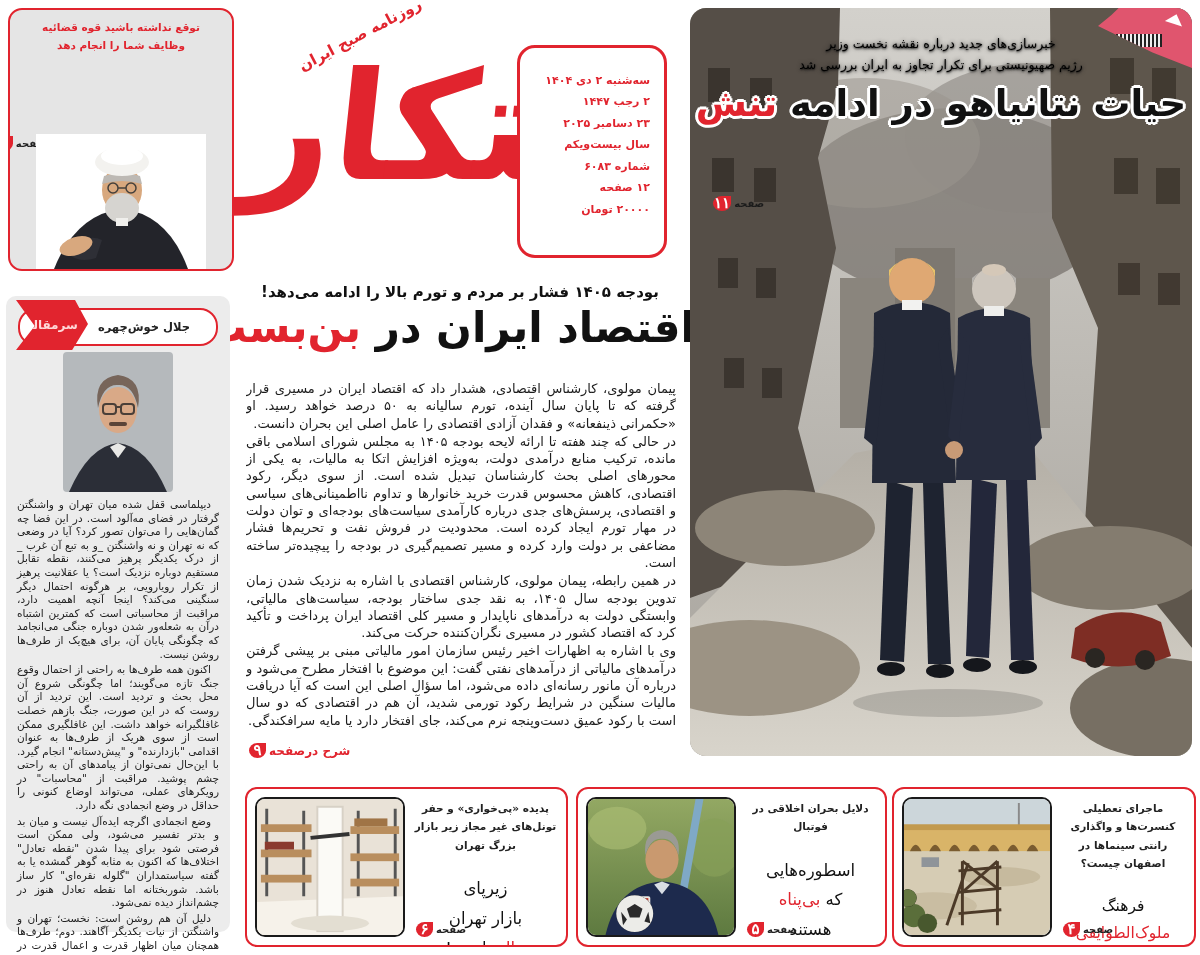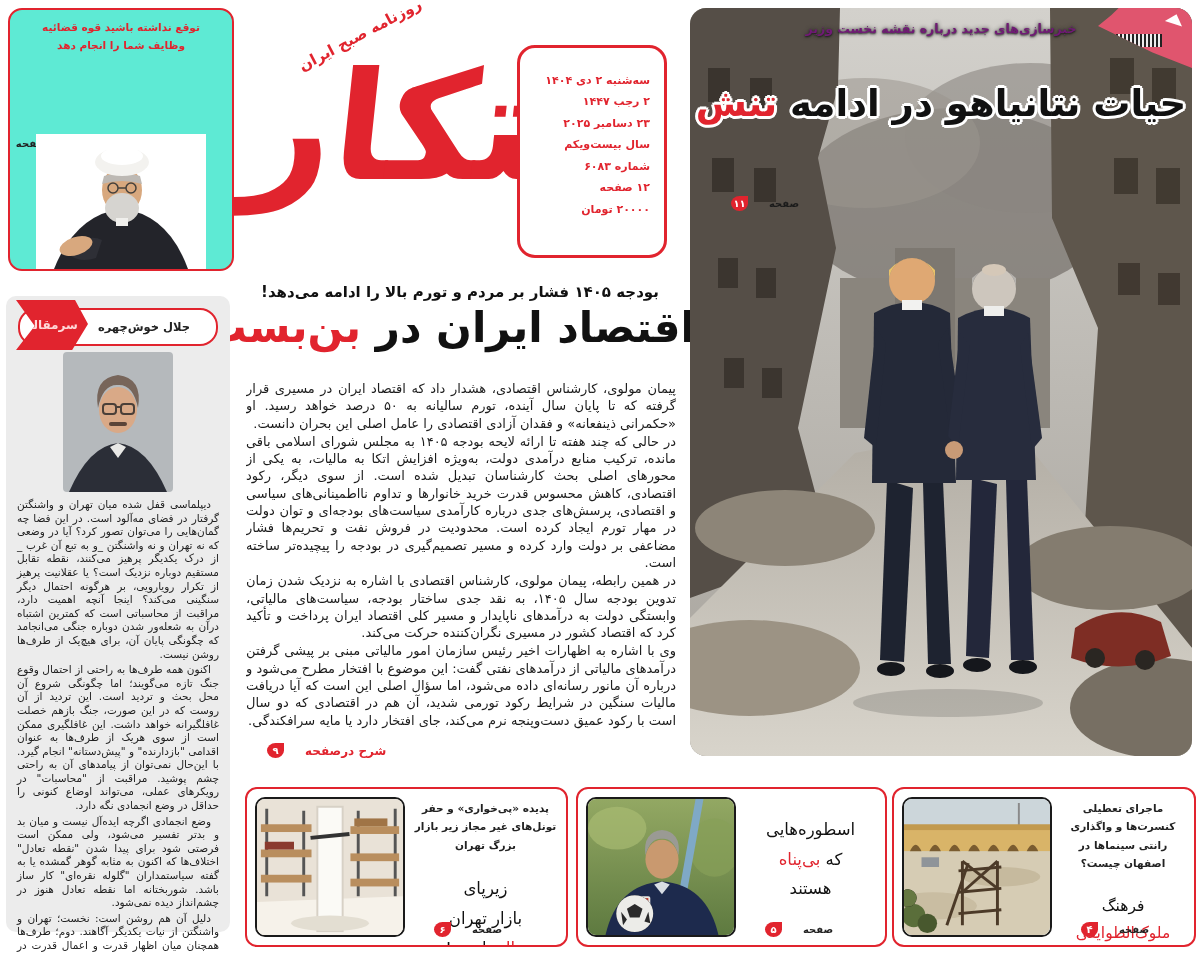--- a/index.html
+++ b/index.html
@@ -3,28 +3,28 @@
 <meta charset="utf-8">
 <style>
   html,body{margin:0;padding:0;background:#ffffff;}
   body{font-family:"DejaVu Sans",sans-serif;}
   #page{position:relative;width:1200px;height:955px;background:#ffffff;overflow:hidden;direction:rtl;}
   .abs{position:absolute;}
 
   
   .red{color:#e1242e;}
   .badge{display:inline-block;min-width:15px;height:15px;line-height:15px;background:#e1242e;
-         color:#fff;border-radius:50% 0 50% 50%;font-size:10px;text-align:center;font-weight:bold;
-         margin:0 21px;padding:0 1px;}
+         color:#fff;border-radius:50% 0 50% 50%;font-size:15px;text-align:center;font-weight:bold;
+         margin:0 3px;padding:0 1px;font-family:Liberation Serif, serif;}
   .pgword{font-size:10px;font-weight:bold;color:#222;}
   .pgrow{display:flex;align-items:center;}
 
   
   #judge-box{left:8px;top:8px;width:222px;height:259px;border:2px solid #e1242e;border-radius:14px;
-             background:#5eead4;overflow:hidden;text-align:center;}
+             background:#e5e5e5;overflow:hidden;text-align:center;}
   #judge-kicker{margin:9px 14px 2px;font-size:10.5px;line-height:1.7;color:#e1242e;font-weight:bold;}
   #judge-title{font-size:19px;font-weight:900;color:#111;line-height:1.55;margin-top:2px;}
   #judge-page{position:absolute;right:186px;top:126px;}
   #judge-photo{position:absolute;left:26px;bottom:0;width:170px;height:135px;}
 
   
   #masthead-tagline{left:292px;top:26px;color:#e1242e;font-size:15px;font-weight:bold;
                     transform:rotate(-28deg);white-space:nowrap;}
   #masthead-title{left:232px;top:-18px;width:430px;height:290px;color:#e1242e;font-weight:bold;
                   font-size:150px;line-height:290px;text-align:center;transform:skewX(-6deg);
@@ -39,22 +39,22 @@
                  color:#111;white-space:nowrap;letter-spacing:-1px;}
   #lead-body{left:246px;top:380px;width:430px;height:358px;overflow:hidden;font-size:13px;
              line-height:17.3px;text-align:justify;color:#1c1c1c;}
   #lead-body p{margin:0 0 1px 0;}
   #lead-more{left:246px;top:743px;display:flex;align-items:center;}
   #lead-more .w{color:#e1242e;font-size:12px;font-weight:bold;}
 
   
   #photo-box{left:690px;top:8px;width:502px;height:748px;border-radius:16px;overflow:hidden;background:#b5b1aa;}
   #photo-box svg{position:absolute;left:0;top:0;}
-  #photo-kicker{position:absolute;left:0;top:11px;width:100%;text-align:center;color:#701a75;
-                font-size:12.5px;font-weight:bold;line-height:1.65;
+  #photo-kicker{position:absolute;left:0;top:26px;width:100%;text-align:center;color:#000000;
+                font-size:12.5px;font-weight:normal;line-height:1.65;
                 text-shadow:0 0 4px rgba(40,40,40,.9),0 1px 2px rgba(0,0,0,.7);}
   #photo-headline{position:absolute;left:0;top:74px;width:100%;text-align:center;font-size:37px;
                   font-weight:900;color:#111;white-space:nowrap;
                   text-shadow:-2px -2px 0 #fff,2px -2px 0 #fff,-2px 2px 0 #fff,2px 2px 0 #fff,
                               0 -3px 0 #fff,0 3px 0 #fff,-3px 0 0 #fff,3px 0 0 #fff;}
   #photo-page{position:absolute;left:20px;top:188px;}
   #photo-page .pgword{color:#1b1b1b;}
   #corner-flag{position:absolute;right:0;top:0;width:94px;height:60px;background:#e0556e;
                clip-path:polygon(22% 0,100% 0,100% 100%,58% 74%,0 30%,14% 12%);}
   #corner-barcode{position:absolute;right:30px;top:26px;width:46px;height:13px;background:
@@ -212,20 +212,21 @@
       <path d="M338 325 L352 430 L342 442 L330 338 Z" fill="#272c3d"></path>
       <circle cx="304" cy="281" r="22" fill="#cdc6bd"></circle>
       <path d="M282 281 a22 22 0 0 1 44 0 L326 270 Q304 250 282 270 Z" fill="#b5b2ae"></path>
       <ellipse cx="304" cy="262" rx="12" ry="6" fill="#d5c8b8"></ellipse>
       <rect x="294" y="298" width="20" height="10" fill="#eeeeec"></rect>
 
       <circle cx="264" cy="442" r="9" fill="#c89a76"></circle>
     </svg>
     <div id="photo-kicker">
       <span>خبرسازی‌های جدید درباره نقشه نخست وزیر</span><br>
+      <span>رژیم صهیونیستی برای تکرار تجاوز به ایران بررسی شد</span>
     </div>
     <div id="photo-headline">
       <span>حیات نتانیاهو در ادامه </span><span class="red">تنش</span>
     </div>
     <div id="photo-page" class="pgrow">
       <span class="pgword">صفحه</span>
       <span class="badge">۱۱</span>
     </div>
     <div id="corner-flag">
       <div id="corner-barcode"></div>
@@ -315,20 +316,21 @@
       <ellipse cx="76" cy="62" rx="17" ry="20" fill="#c9996f"></ellipse>
       <path d="M59 58 Q56 34 76 32 Q96 34 93 58 Q88 40 76 41 Q64 40 59 58 Z" fill="#9a9a94"></path>
       <path d="M40 100 Q30 112 40 124 L56 118 Q50 106 54 98 Z" fill="#1d2a4d"></path>
       <circle cx="48" cy="118" r="19" fill="#ececе8"></circle>
       <circle cx="48" cy="118" r="19" fill="#ecece8"></circle>
       <polygon points="48,108 56,113 53,122 43,122 40,113" fill="#2a2a2a"></polygon>
       <polygon points="34,116 40,124 36,130" fill="#2a2a2a"></polygon>
       <polygon points="62,116 58,126 64,128" fill="#2a2a2a"></polygon>
     </svg>
     <div class="btext">
+      <div class="bkicker">دلایل بحران اخلاقی در فوتبال</div>
       <div class="btitle">
         <span>اسطوره‌هایی</span><br>
         <span>که </span><span class="red">بی‌پناه</span><br>
         <span>هستند</span>
       </div>
       <div class="bpage pgrow">
         <span class="pgword">صفحه</span>
         <span class="badge">۵</span>
       </div>
     </div>

